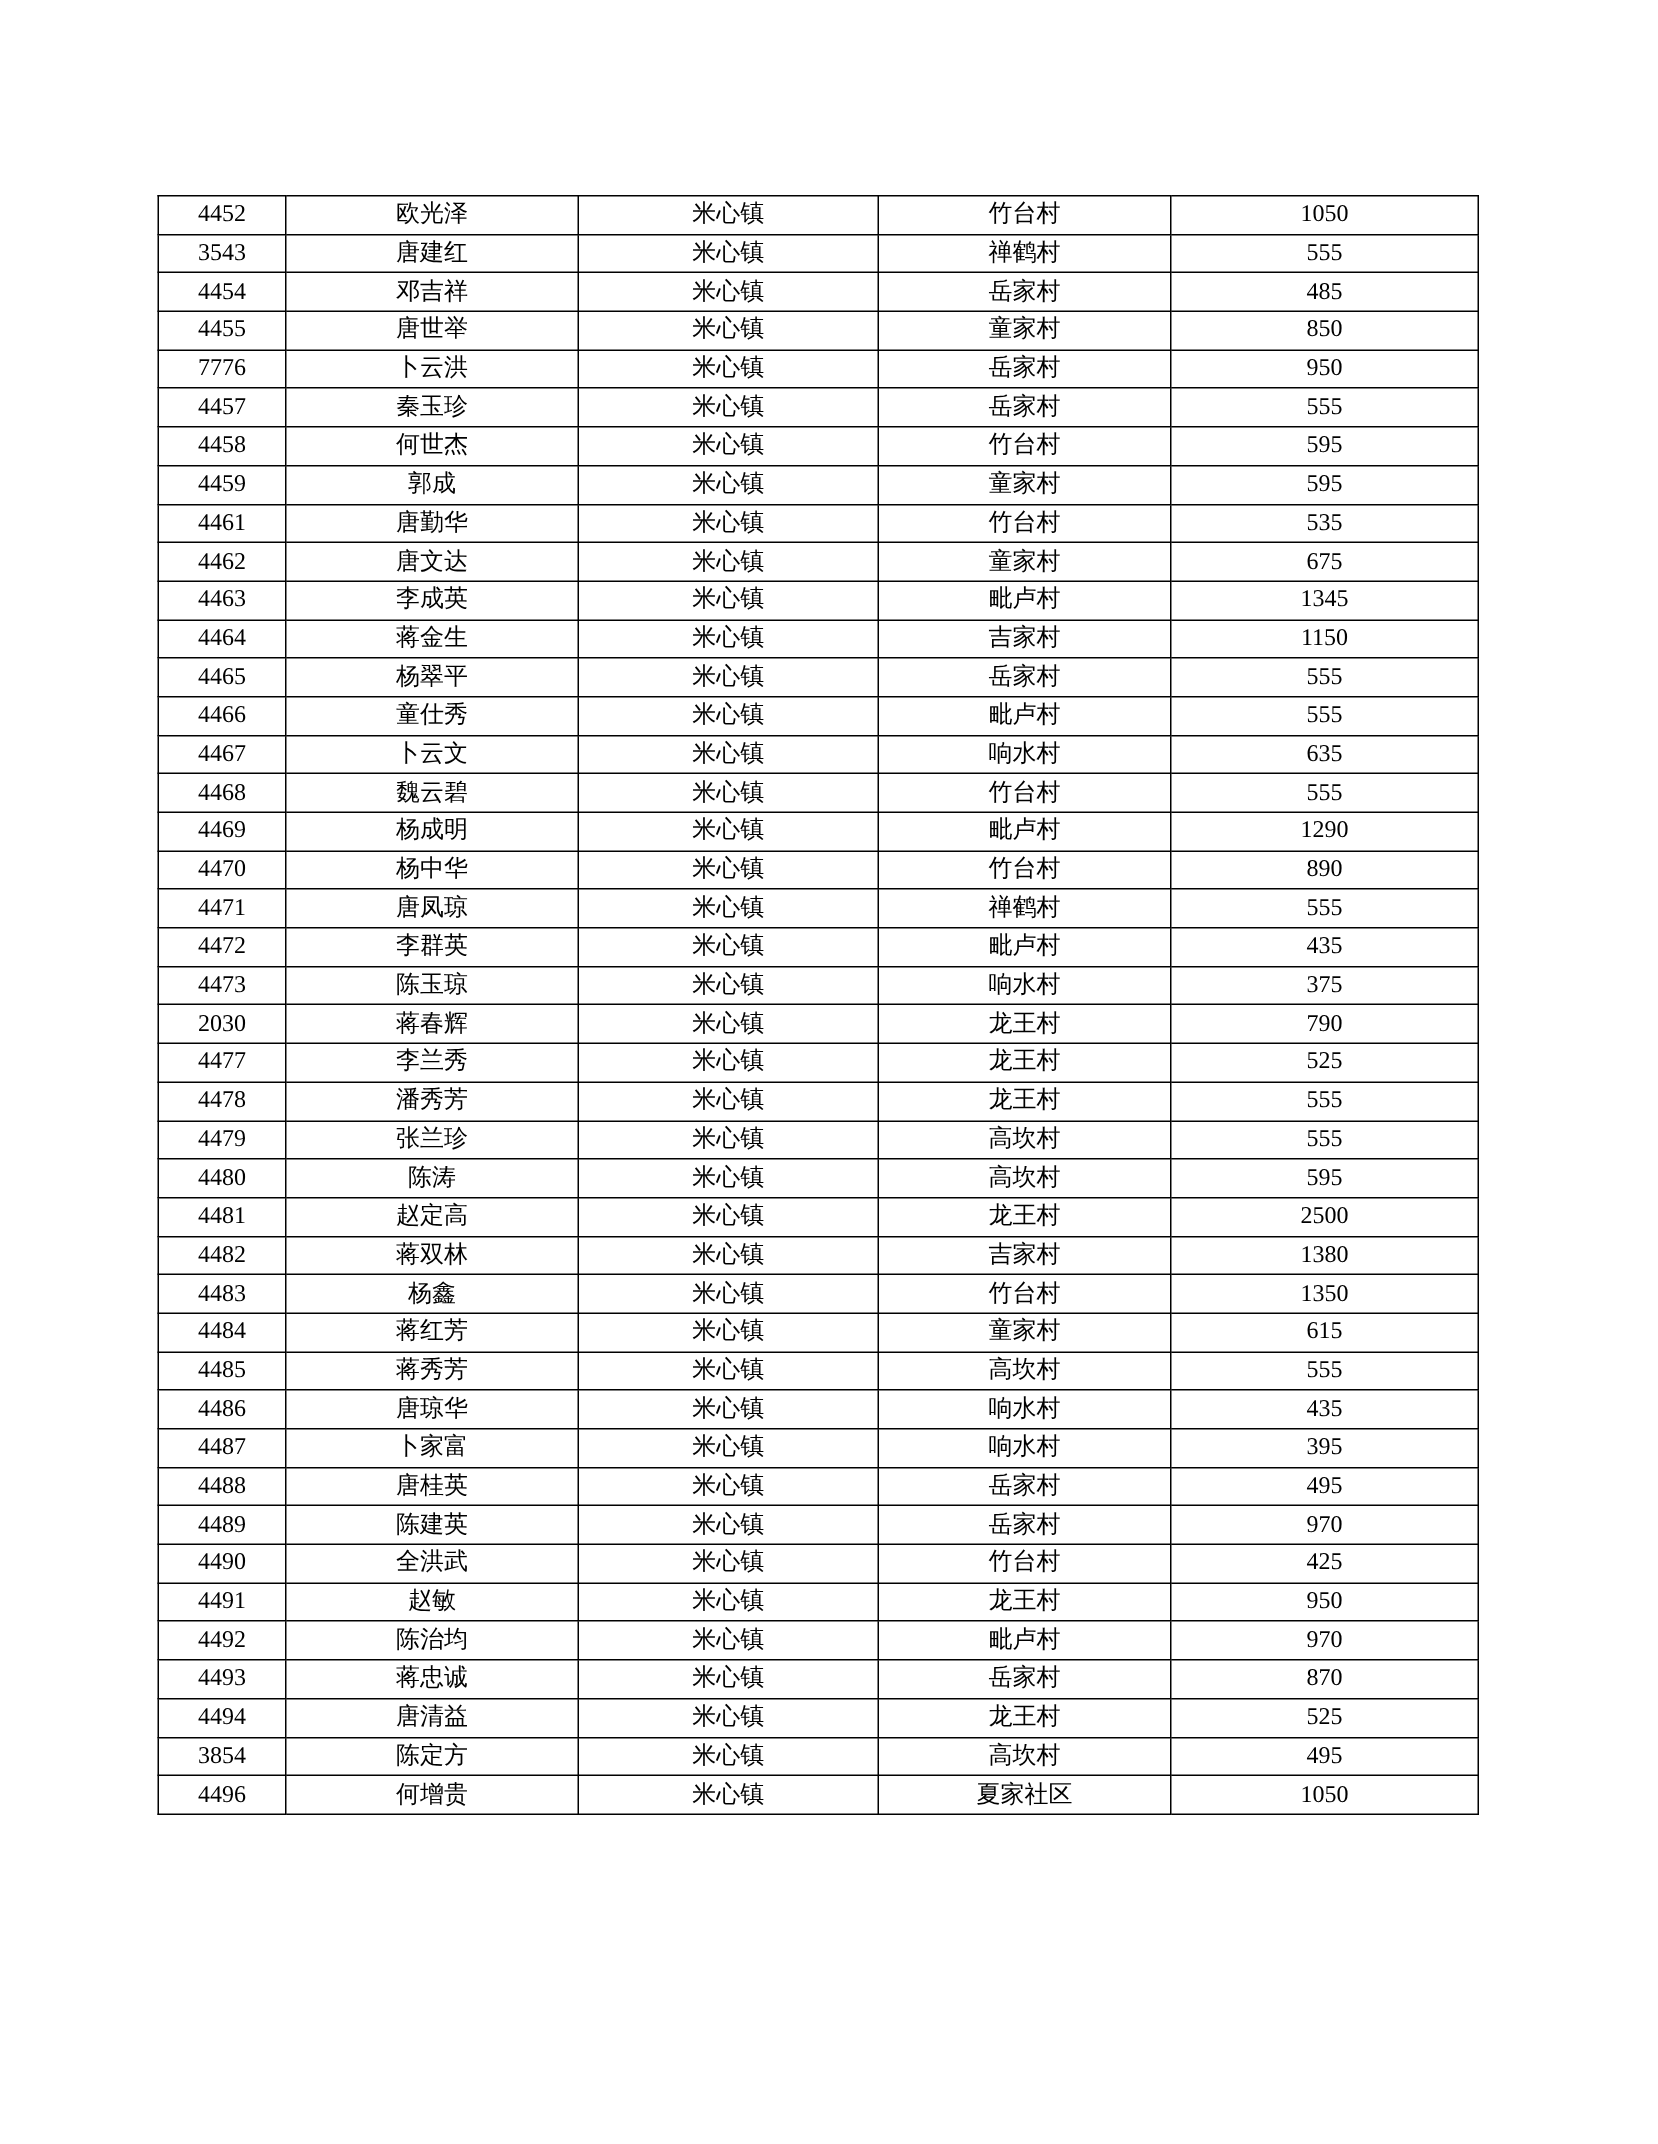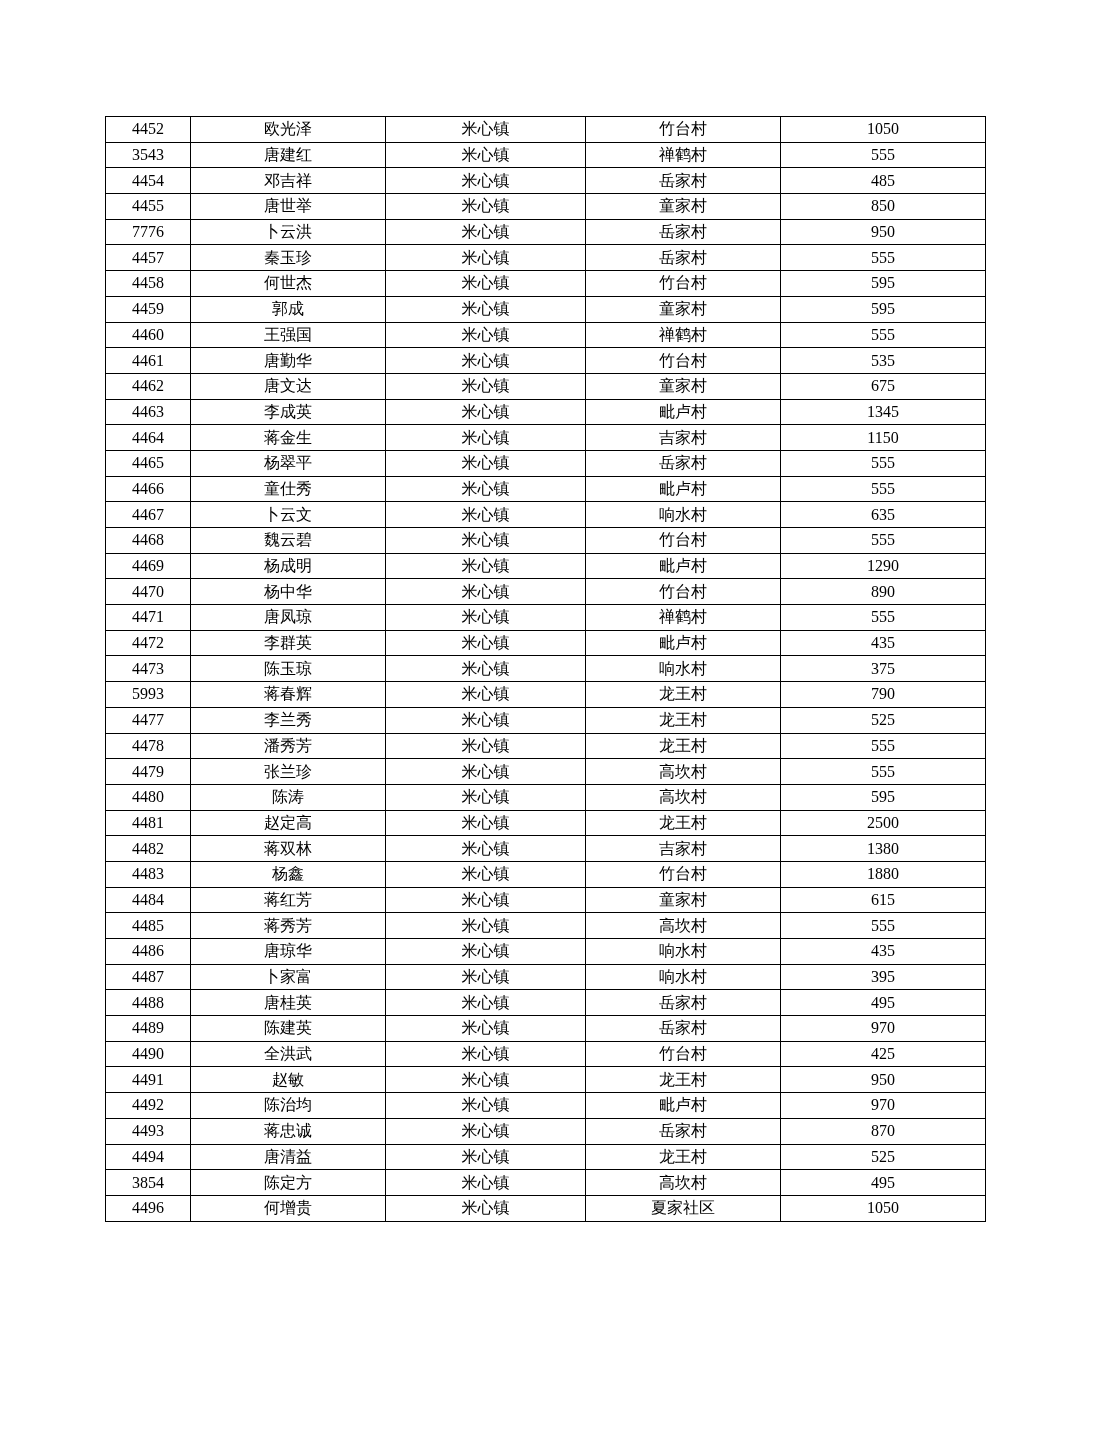--- a/index.html
+++ b/index.html
@@ -12,21 +12,21 @@
     width: 1105px;
     height: 1429px;
     background: #ffffff;
     font-family: "Liberation Serif", "DejaVu Serif", serif;
     color: #000000;
     overflow: hidden;
   }
   table.data-table {
     position: absolute;
     left: 105px;
-    top: 116px;
+    top: 130px;
     width: 880px;
     border-collapse: collapse;
     table-layout: fixed;
   }
   table.data-table td {
     border: 1px solid #000000;
     height: 24.7px;
     padding: 0 2px;
     text-align: center;
     vertical-align: middle;
@@ -105,27 +105,20 @@
           <td>595</td>
         </tr>
         <tr>
           <td>4459</td>
           <td>郭成</td>
           <td>米心镇</td>
           <td>童家村</td>
           <td>595</td>
         </tr>
         <tr>
-          <td>4460</td>
-          <td>王强国</td>
-          <td>米心镇</td>
-          <td>禅鹤村</td>
-          <td>555</td>
-        </tr>
-        <tr>
           <td>4461</td>
           <td>唐勤华</td>
           <td>米心镇</td>
           <td>竹台村</td>
           <td>535</td>
         </tr>
         <tr>
           <td>4462</td>
           <td>唐文达</td>
           <td>米心镇</td>
@@ -203,21 +196,21 @@
           <td>435</td>
         </tr>
         <tr>
           <td>4473</td>
           <td>陈玉琼</td>
           <td>米心镇</td>
           <td>响水村</td>
           <td>375</td>
         </tr>
         <tr>
-          <td>5993</td>
+          <td>2030</td>
           <td>蒋春辉</td>
           <td>米心镇</td>
           <td>龙王村</td>
           <td>790</td>
         </tr>
         <tr>
           <td>4477</td>
           <td>李兰秀</td>
           <td>米心镇</td>
           <td>龙王村</td>
@@ -256,21 +249,21 @@
           <td>蒋双林</td>
           <td>米心镇</td>
           <td>吉家村</td>
           <td>1380</td>
         </tr>
         <tr>
           <td>4483</td>
           <td>杨鑫</td>
           <td>米心镇</td>
           <td>竹台村</td>
-          <td>1880</td>
+          <td>1350</td>
         </tr>
         <tr>
           <td>4484</td>
           <td>蒋红芳</td>
           <td>米心镇</td>
           <td>童家村</td>
           <td>615</td>
         </tr>
         <tr>
           <td>4485</td>

